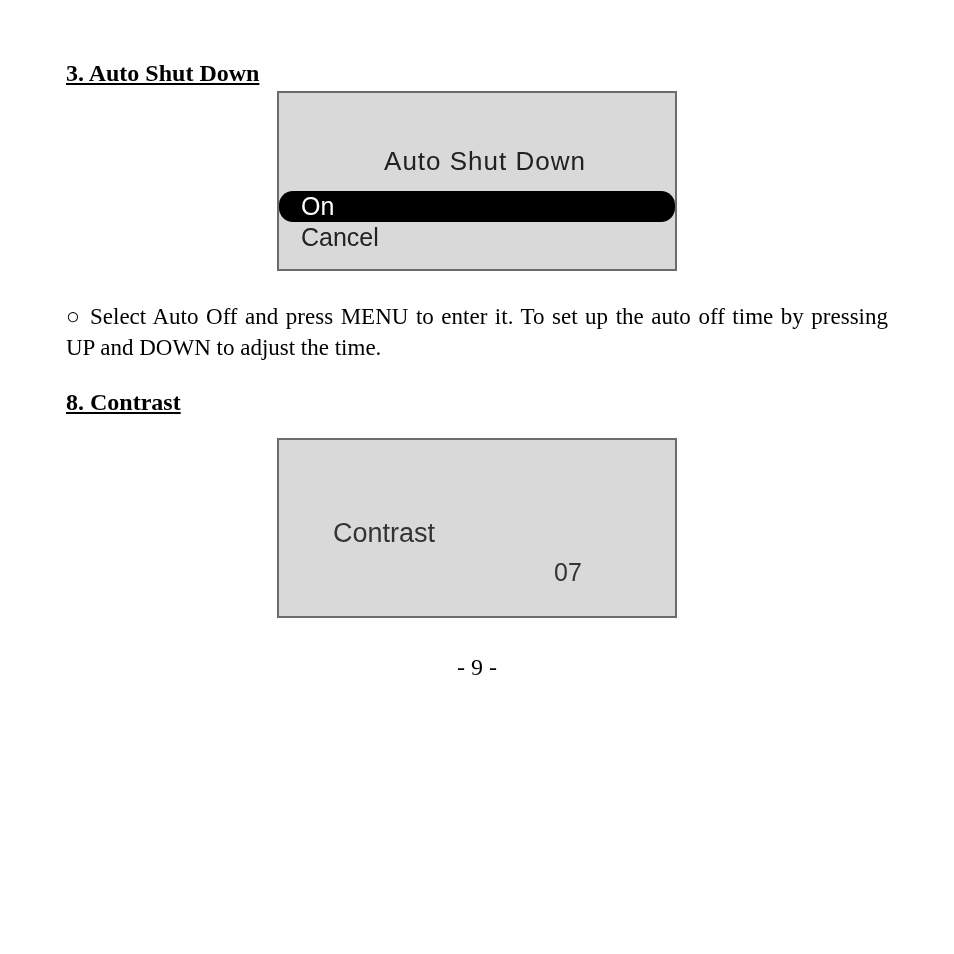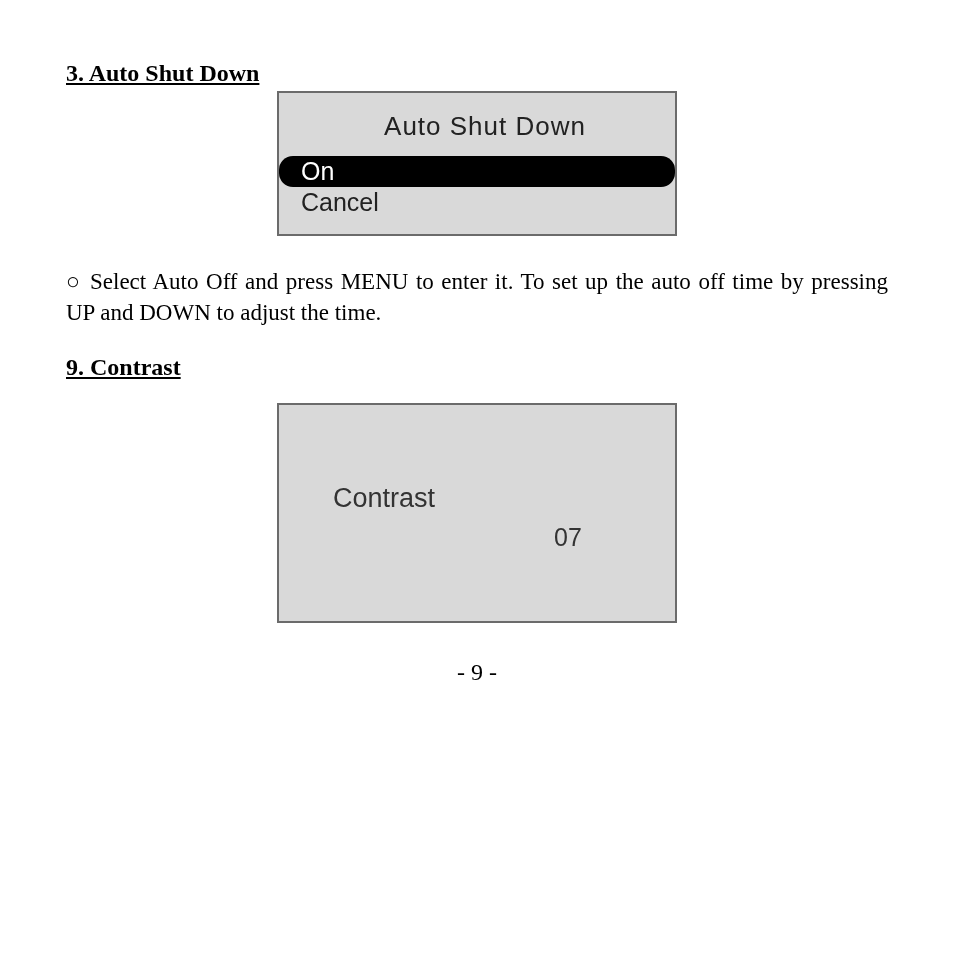--- a/index.html
+++ b/index.html
@@ -38,20 +38,21 @@
     border: 2px solid var(--ui-border);
     background: var(--ui-bg);
     font-family: Arial, Helvetica, sans-serif;
     color: #222;
   }
   .menu-title {
     text-align: center;
     font-size: 26px;
     padding: 18px 0 14px 16px;
     letter-spacing: 1px;
+    margin-top: 35px;
   }
   .menu-item {
     font-size: 25px;
     padding: 1px 22px;
   }
   .menu-item.selected {
     background: var(--hl-bg);
     color: var(--hl-fg);
     border-radius: 14px;
   }
@@ -67,21 +68,21 @@
     margin: 0 0 26px 0;
   }
   .bullet {
     display: inline-block;
     width: 24px;
   }
 
   
   .contrast-box {
     width: 400px;
-    height: 220px;
+    height: 180px;
     margin: 22px auto 0 auto;
     border: 2px solid var(--ui-border);
     background: var(--ui-bg);
     font-family: Arial, Helvetica, sans-serif;
     color: #333;
     position: relative;
     padding-left: 36px;
   }
   .contrast-label {
     position: absolute;
@@ -112,20 +113,20 @@
   <div class="menu-title">Auto Shut Down</div>
   <div class="menu-item selected">On</div>
   <div class="menu-item">Cancel</div>
   <div class="spacer"></div>
 </div>
 
 <p class="instruction">
   <span class="bullet">○</span><span>Select Auto Off and press MENU to enter it. To set up the auto off time by pressing UP and DOWN to adjust the time.</span>
 </p>
 
-<h2 class="section-heading">9. Contrast</h2>
+<h2 class="section-heading">8. Contrast</h2>
 
 <div class="contrast-box">
   <div class="contrast-label">Contrast</div>
   <div class="contrast-value">07</div>
 </div>
 
 <div class="page-number">- 9 -</div>
 
 </body></html>

